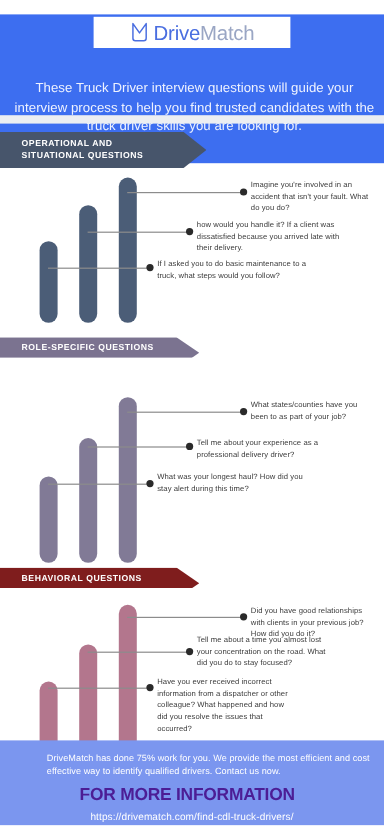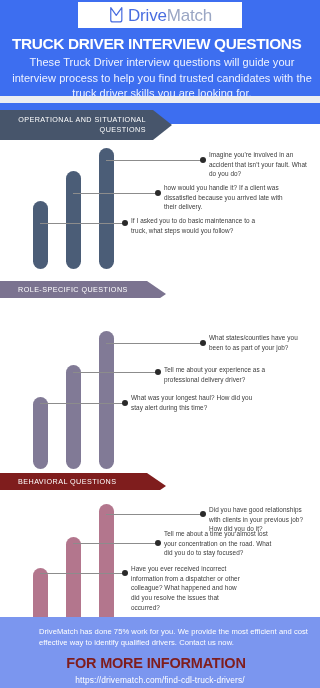--- a/index.html
+++ b/index.html
@@ -18,21 +18,21 @@
     position: relative;
     width: 320px;
     height: 688px;
     background: #ffffff;
     overflow: hidden;
   }
 
   
   .header {
     position: absolute;
-    left: 0; top: 0;
+    left: 0; top: 12px;
     width: 320px;
     height: 124px;
     background: #3d6ef0;
   }
   .logo-plate {
     position: absolute;
     left: 78px; top: 2px;
     width: 164px; height: 26px;
     background: #ffffff;
     display: flex;
@@ -94,24 +94,23 @@
     height: 17px;
     display: flex;
     align-items: center;
     box-sizing: border-box;
     padding-left: 18px;
     padding-right: 26px;
   }
   .banner-label {
     color: #ffffff;
     font-size: 7.2px;
-    font-weight: normal;
+    font-weight: bold;
     letter-spacing: 0.45px;
     line-height: 1.35;
-    text-align: right;
   }
   .banner-1 {
     top: 110px;
     width: 172px;
     height: 30px;
     background: #47556b;
     clip-path: polygon(0 0, 153px 0, 172px 15px, 153px 30px, 0 30px);
   }
   .banner-2 {
     top: 281px;
@@ -168,21 +167,21 @@
     line-height: 1.5;
     text-align: left;
     letter-spacing: 0.05px;
     margin-left: 23px;
   }
   .footer-cta {
     position: absolute;
     left: 0; top: 38px;
     width: 312px;
     text-align: center;
-    color: #7f1d1d;
+    color: #4c1d95;
     font-size: 14.5px;
     font-weight: bold;
     letter-spacing: -0.2px;
   }
   .footer-url {
     position: absolute;
     left: 0; top: 58px;
     width: 320px;
     text-align: center;
     color: #ffffff;
@@ -197,21 +196,20 @@
 
   <div class="header">
 
     <div class="logo-plate">
       <svg class="logo-mark" viewBox="0 0 20 22">
         <path d="M3 2 L3 17 Q3 19.5 5.5 19.5 L14 19.5 Q16.5 19.5 16.5 17 L16.5 2 L9.7 11.5 Z" fill="none" stroke="#4a6ee0" stroke-width="1.5" stroke-linejoin="round"></path>
       </svg>
       <span class="logo-text"><span class="logo-drive">Drive</span><span class="logo-match">Match</span></span>
     </div>
 
-    <div class="header-title">TRUCK DRIVER INTERVIEW QUESTIONS</div>
     <div class="header-sub">These Truck Driver interview questions will guide your interview process to help you find trusted candidates with the truck driver skills you are looking for.</div>
   </div>
   <div class="header-gap"></div>
 
   <div class="banner banner-1">
     <span class="banner-label">OPERATIONAL AND SITUATIONAL QUESTIONS</span>
   </div>
 
   <div>
     <div class="bar" style="left:33px;  top:201px; height:68px; background:#4b5d77;"></div>

